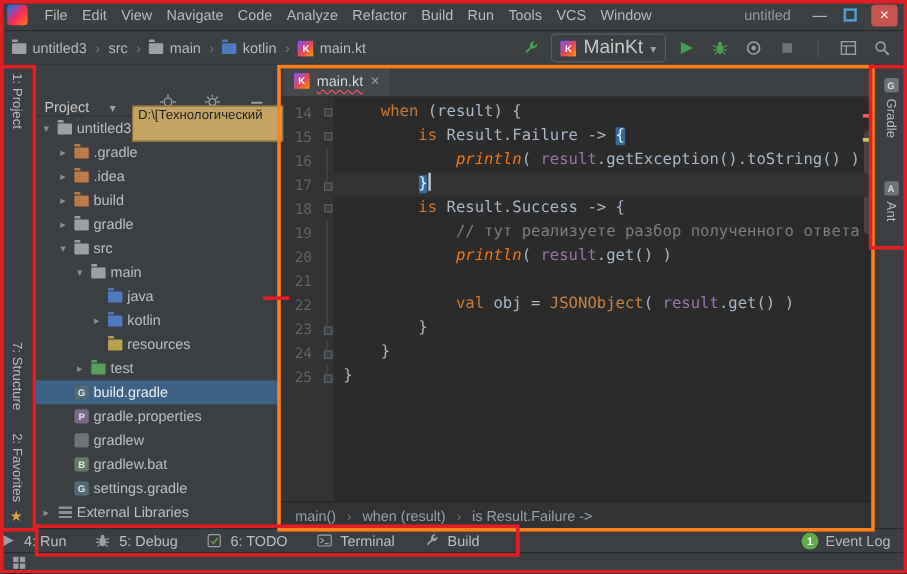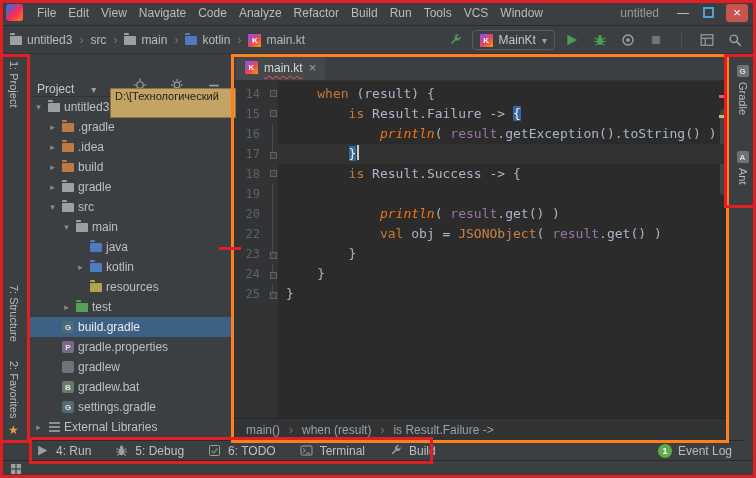--- a/index.html
+++ b/index.html
@@ -16,21 +16,21 @@
 .wc-max{width:11px;height:11px;border:2px solid #4f9fd8}
 .wc-close{width:22px;height:18px;background:#c75450;color:#fff;border-radius:3px;display:flex;align-items:center;justify-content:center;font-size:13px;line-height:1}
 
 .navbar{position:absolute;left:0;top:27px;right:0;height:27px;display:flex;align-items:center;padding:0 10px;border-bottom:1px solid #323232}
 .crumbs{display:flex;align-items:center;gap:4px}
 .crumb{display:flex;align-items:center;gap:5px;font-size:12px;color:#bbb}
 .crumb-sep{color:#777;font-size:12px;margin:0 3px}
 .nav-right{margin-left:auto;display:flex;align-items:center;gap:6px}
 .ibtn{width:22px;height:22px;display:flex;align-items:center;justify-content:center;border-radius:3px}
 .ibtn svg{width:14px;height:14px}
-.runconfig{display:flex;align-items:center;gap:6px;border:1px solid #5a5d5e;border-radius:4px;padding:2px 7px;font-size:12px;color:#c8c8c8}
+.runconfig{display:flex;align-items:center;gap:6px;border:1px solid #5a5d5e;border-radius:4px;padding:2px 7px;font-size:16px;color:#c8c8c8}
 .dd-caret::after{content:'▾';color:#9da0a3;font-size:10px}
 .vsep{width:1px;height:16px;background:#515151;margin:0 8px}
 
 .stripe-left{position:absolute;left:0;top:55px;width:28px;height:385px;background:#3c3f41;border-right:1px solid #2b2b2b}
 .stripe-right{position:absolute;left:728px;top:55px;width:28px;height:385px;background:#3c3f41;border-left:1px solid #2b2b2b}
 .stripe-item{position:absolute;left:0;width:100%;display:flex;flex-direction:column;align-items:center;gap:5px;font-size:11px;color:#b8bcbf}
 .vlabel{writing-mode:vertical-rl;white-space:nowrap}
 .star{color:#d8a343;font-size:12px}
 .sbadge{width:12px;height:12px;border-radius:2px;background:#6e7377;color:#ddd;font-size:8px;font-weight:bold;display:flex;align-items:center;justify-content:center}
 
@@ -71,21 +71,21 @@
 .cd{white-space:pre;color:#a9b7c6}
 .t-kw{color:#cc7832}.t-pl{color:#a9b7c6}.t-cm{color:#7e7e7e}.t-id{color:#9876aa}
 .t-fn{color:#f97316;font-style:italic}.t-ct{color:#cc8242}
 .t-br{color:#eceff1;background:#34699c;border-radius:1px}
 .caret{display:inline-block;width:2px;height:15px;background:#ccc;vertical-align:-2px;margin-left:1px}
 .scroll-thumb{position:absolute;right:1px;top:28px;width:7px;height:86px;background:#4d5052;border-radius:4px;opacity:.7}
 .emark{position:absolute;right:2px;width:7px;height:3px}
 .ed-crumbs{height:22px;background:#313335;border-top:1px solid #272727;display:flex;align-items:center;gap:6px;padding:0 12px;font-size:12px;color:#9aa0a6;flex:none}
 .ed-crumb{color:#9aa0a6}
 
-.twbar{position:absolute;left:0;top:440px;right:12px;height:20px;background:#3c3f41;border-top:1px solid #2b2b2b;display:flex;align-items:center;padding-left:36px;gap:24px;font-size:12px}
+.twbar{position:absolute;left:0;top:440px;right:2px;height:20px;background:#3c3f41;border-top:1px solid #2b2b2b;display:flex;align-items:center;gap:24px;font-size:12px}
 .twbtn{display:flex;align-items:center;gap:6px;color:#bcc0c4}
 .twicon{width:14px;height:14px;display:flex}
 .twicon svg{width:13px;height:13px}
 .eventlog{margin-left:auto;margin-right:12px;display:flex;align-items:center;gap:6px}
 .ev-badge{width:14px;height:14px;border-radius:50%;background:#5fad49;color:#fff;font-size:9px;font-weight:bold;display:flex;align-items:center;justify-content:center}
 .statusbar{position:absolute;left:0;top:460px;right:0;height:18px;background:#3c3f41;border-top:1px solid #2b2b2b;display:flex;align-items:center;gap:12px;padding:0 10px;font-size:11px;color:#b4b8bb}
 .sb-right{margin-left:auto;display:flex;align-items:center;gap:14px}
 .sicon{width:13px;height:13px;display:flex}
 .sicon svg{width:12px;height:12px}
 
@@ -372,25 +372,31 @@
             <span class="cd" style="padding-left: calc(8ch + 8px);"><span class="t-br">}</span><span class="caret"></span></span>
           </div>
           <div class="cl">
             <span class="ln">18</span>
             <span class="fd f-start"></span>
             <span class="cd" style="padding-left: calc(8ch + 8px);"><span class="t-kw">is</span><span class="t-pl"> Result.Success -&gt; {</span></span>
           </div>
           <div class="cl">
             <span class="ln">19</span>
             <span class="fd f-mid"></span>
+            <span class="cd" style="padding-left: calc(12ch + 8px);"><span class="t-cm">// тут реализуете разбор полученного ответа</span></span>
           </div>
           <div class="cl">
             <span class="ln">20</span>
             <span class="fd f-mid"></span>
             <span class="cd" style="padding-left: calc(12ch + 8px);"><span class="t-fn">println</span><span class="t-pl">( </span><span class="t-id">result</span><span class="t-pl">.get() )</span></span>
+          </div>
+          <div class="cl">
+            <span class="ln">21</span>
+            <span class="fd f-mid"></span>
+            <span class="cd" style="padding-left: calc(0ch + 8px);"></span>
           </div>
           <div class="cl">
             <span class="ln">22</span>
             <span class="fd f-mid"></span>
             <span class="cd" style="padding-left: calc(12ch + 8px);"><span class="t-kw">val</span><span class="t-pl"> obj = </span><span class="t-ct">JSONObject</span><span class="t-pl">( </span><span class="t-id">result</span><span class="t-pl">.get() )</span></span>
           </div>
           <div class="cl">
             <span class="ln">23</span>
             <span class="fd f-end"></span>
             <span class="cd" style="padding-left: calc(8ch + 8px);"><span class="t-pl">}</span></span>

